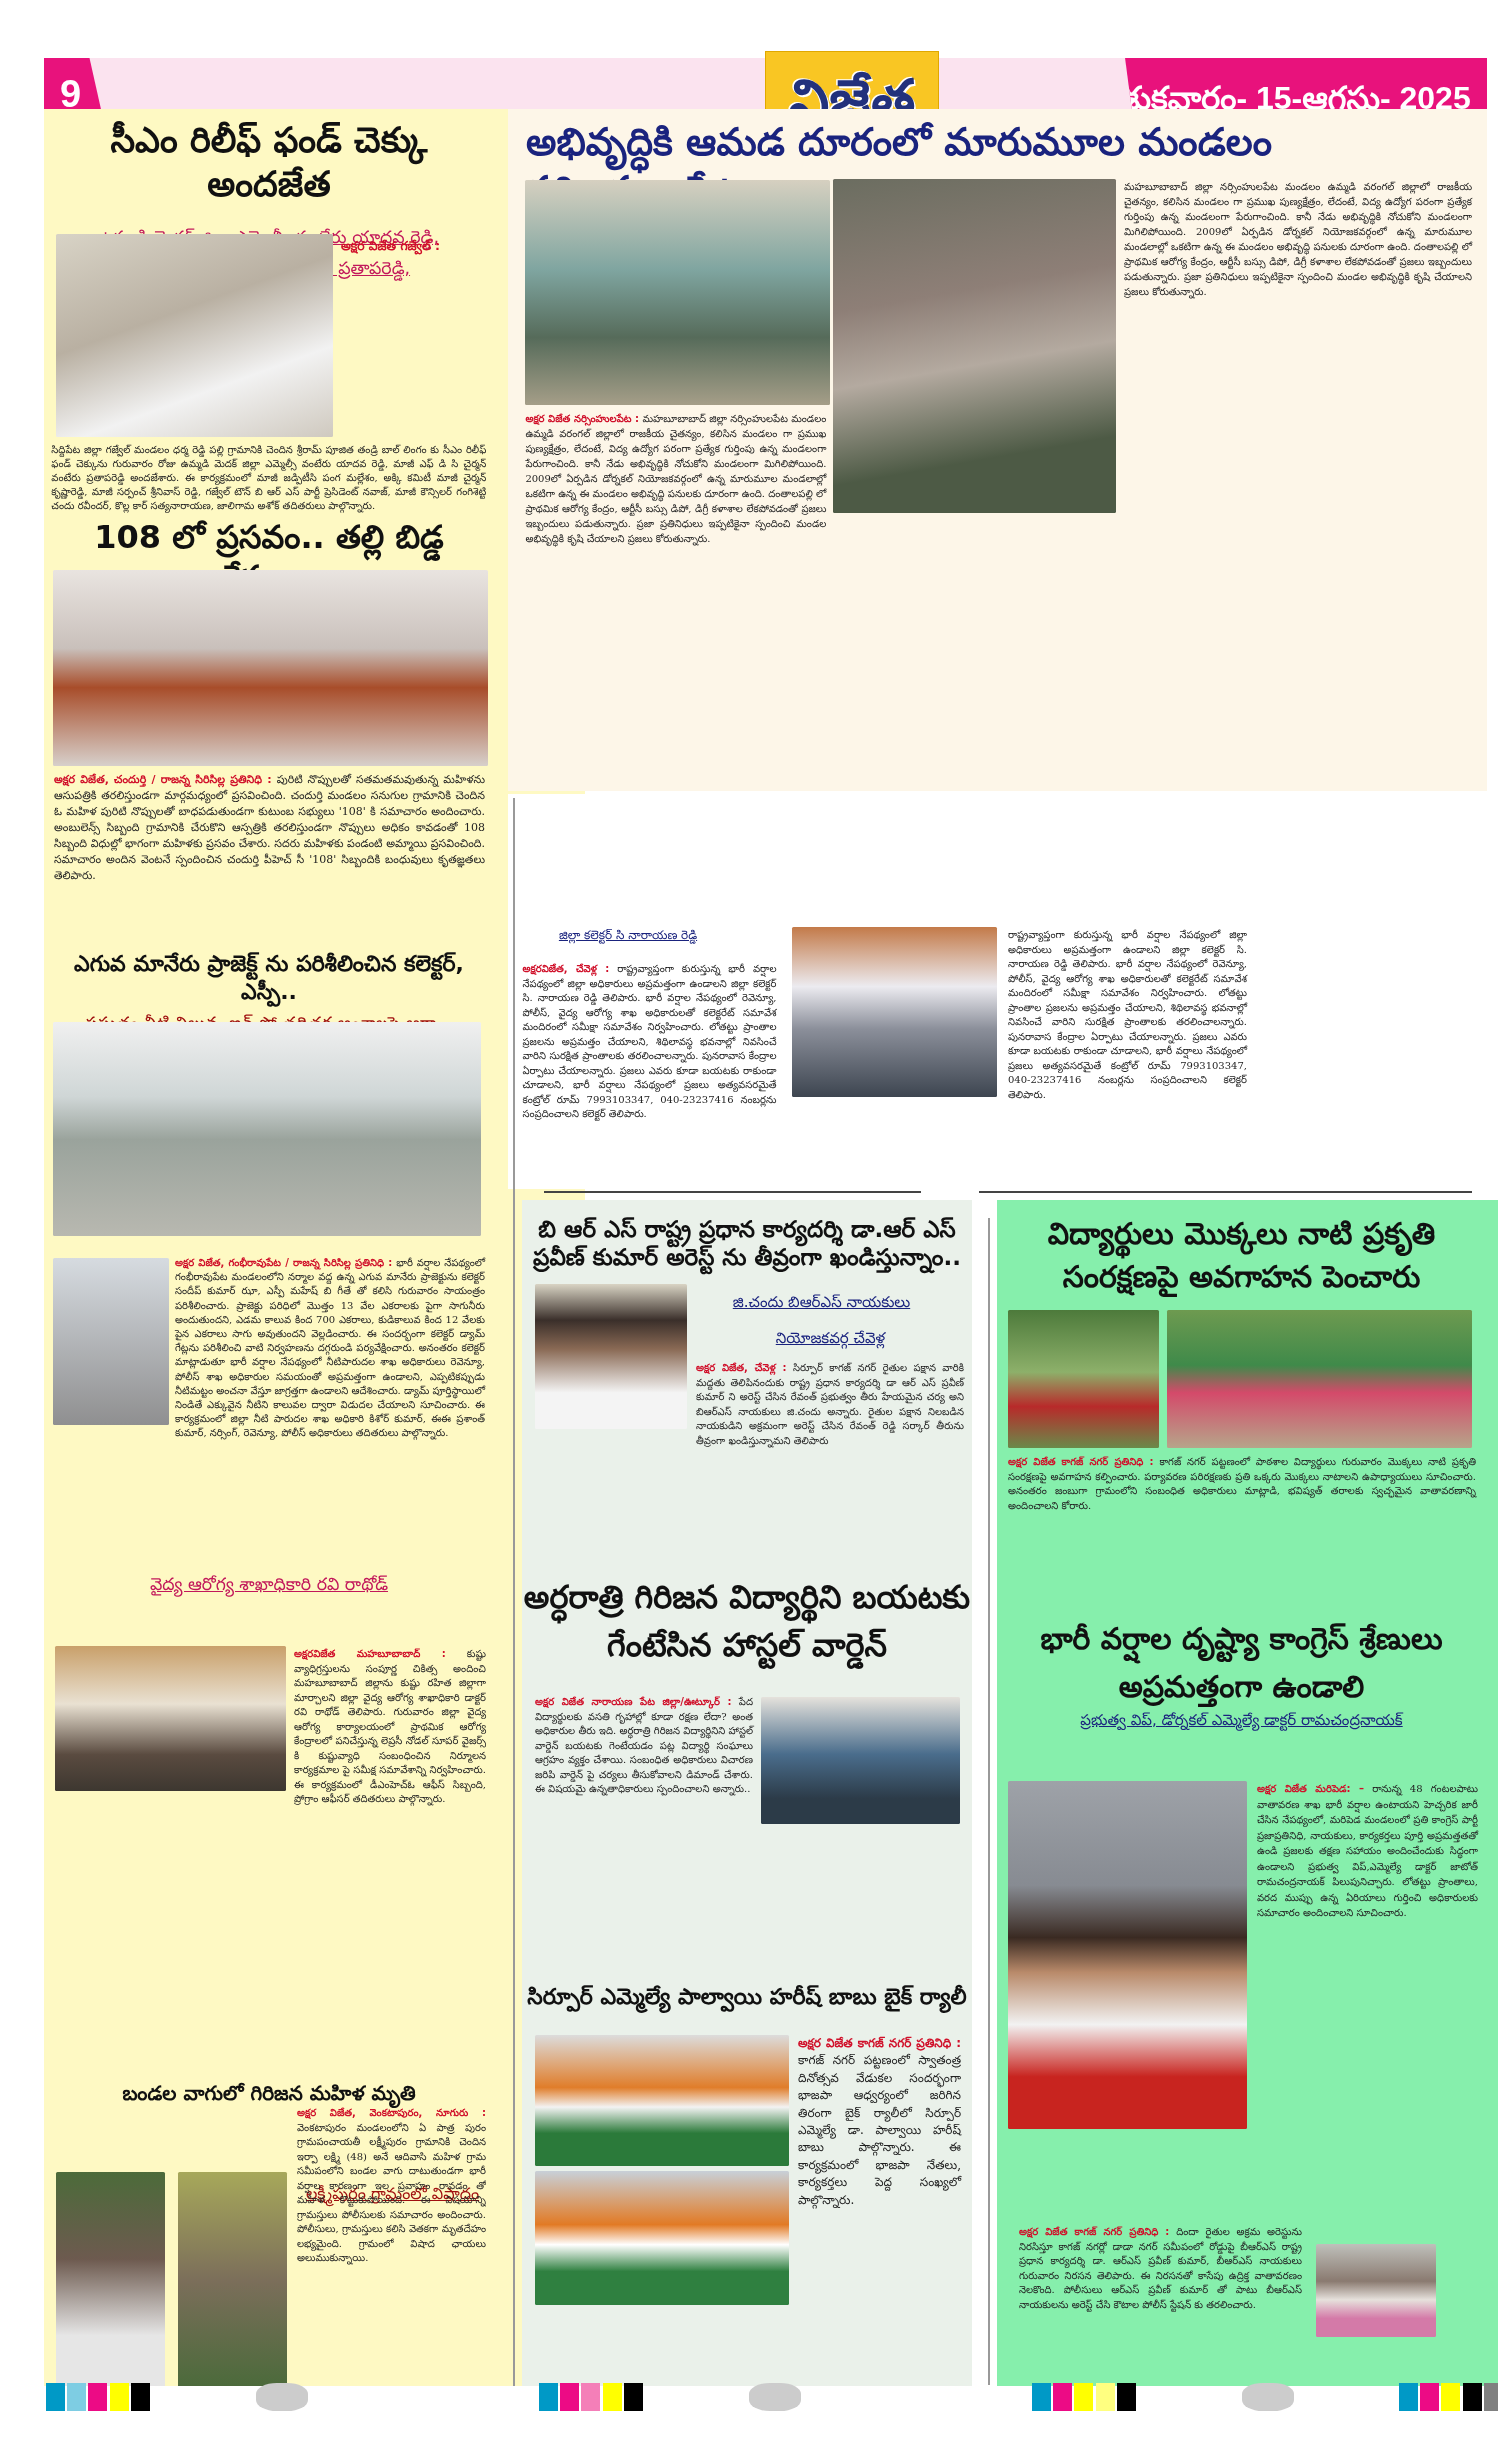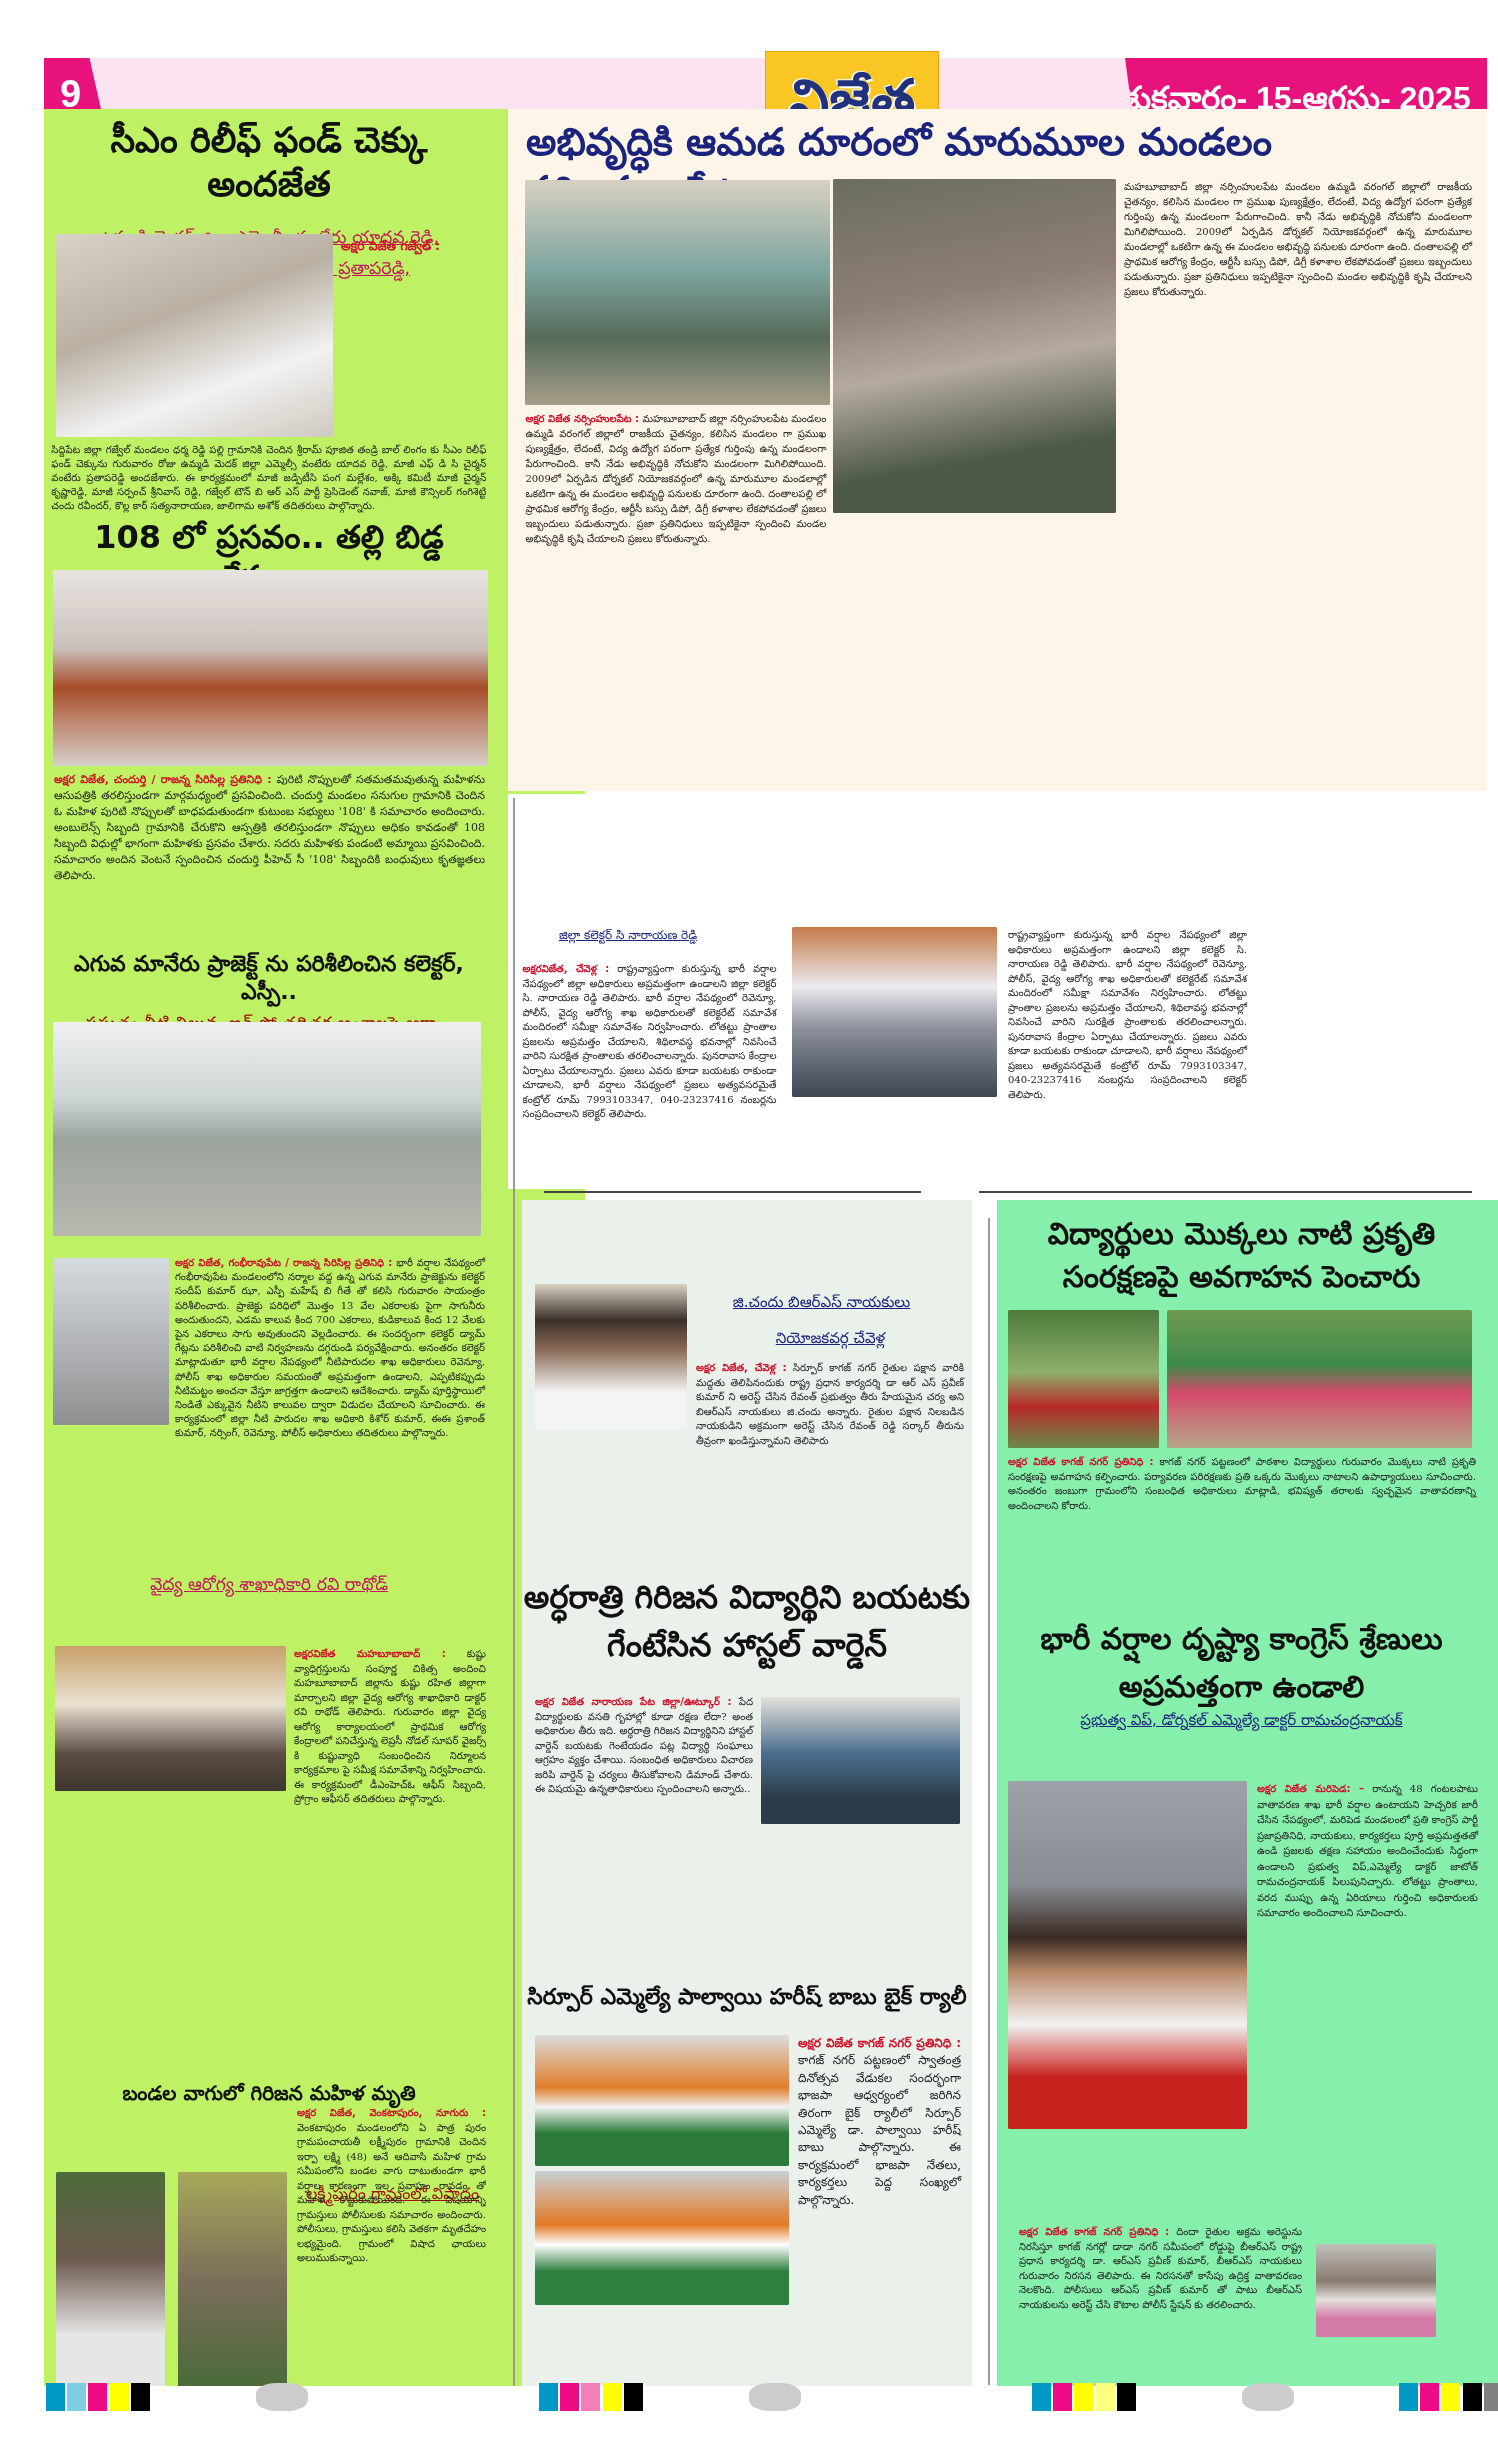--- a/index.html
+++ b/index.html
@@ -7,21 +7,21 @@
   .page{position:relative;width:1499px;height:2462px}
   
   .mast{position:absolute;left:44px;top:58px;width:1443px;height:80px;background:#fbe3ef}
   .pgno{position:absolute;left:44px;top:58px;width:65px;height:87px;background:#e8127c;color:#fff;font:bold 38px "Liberation Sans",sans-serif;padding:14.5px 0 0 16px;clip-path:polygon(0 0,70% 0,100% 100%,0 100%)}
   .logo{position:absolute;left:765px;top:51px;width:174px;height:105px;background:#f9c623;border:0.7px solid #e0a800;display:flex;align-items:center;justify-content:center;flex-direction:column}
   .logo .big{font:bold 57px "DejaVu Serif",serif;color:#22317c;text-shadow:1.5px 1.5px 0 #fff,-1.5px -1.5px 0 #fff;line-height:1}
   .logo .small{font-size:6.5px;color:#5a2a00}
   .date{position:absolute;left:1106px;top:58px;width:381px;height:87px;background:#e8127c;color:#fff;font:bold 32px "Liberation Sans",sans-serif;display:flex;align-items:center;justify-content:center;clip-path:polygon(5% 0,100% 0,100% 100%,8% 100%)}
   
   .col{position:absolute;overflow:hidden}
-  .left{left:44px;top:109px;width:541px;height:2277px;background:#bef264}
+  .left{left:44px;top:109px;width:541px;height:2277px;background:#fef9c3}
   .box{position:absolute;overflow:hidden}
   .hl{font:bold 32px "DejaVu Sans",sans-serif;text-align:center;line-height:1.25;color:#111}
   .sub{font-size:17.4px;text-align:center;text-decoration:underline;margin:7.3px 0}
   .body{font:12.3px/1.45 "DejaVu Serif",serif;text-align:justify;color:#222}
   .dl{color:#d0102a;font-weight:bold;font-family:"DejaVu Sans",sans-serif}
   .ph{position:absolute;border-radius:1.5px}
   .rule{position:absolute;height:1.5px;background:#444}
   .pink{color:#c2185b}
   .red{color:#e01020}
   .navy{color:#1a237e}
@@ -97,20 +97,21 @@
     <div class="body" style="position:absolute;left:14.5px;top:168px;width:254px;font-size:10px"><span class="dl">అక్షరవిజేత, చేవెళ్ల :</span> <span>రాష్ట్రవ్యాప్తంగా కురుస్తున్న భారీ వర్షాల నేపథ్యంలో జిల్లా అధికారులు అప్రమత్తంగా ఉండాలని జిల్లా కలెక్టర్ సి. నారాయణ రెడ్డి తెలిపారు. భారీ వర్షాల నేపథ్యంలో రెవెన్యూ, పోలీస్, వైద్య ఆరోగ్య శాఖ అధికారులతో కలెక్టరేట్ సమావేశ మందిరంలో సమీక్షా సమావేశం నిర్వహించారు. లోతట్టు ప్రాంతాల ప్రజలను అప్రమత్తం చేయాలని, శిథిలావస్థ భవనాల్లో నివసించే వారిని సురక్షిత ప్రాంతాలకు తరలించాలన్నారు. పునరావాస కేంద్రాల ఏర్పాటు చేయాలన్నారు. ప్రజలు ఎవరు కూడా బయటకు రాకుండా చూడాలని, భారీ వర్షాలు నేపథ్యంలో ప్రజలు అత్యవసరమైతే కంట్రోల్ రూమ్ 7993103347, 040-23237416 నంబర్లను సంప్రదించాలని కలెక్టర్ తెలిపారు.</span></div>
     <div class="ph" style="left:284px;top:133px;width:205px;height:170px;background:linear-gradient(180deg,#c37a49,#ecebf0 35%,#8b8f9a 60%,#3d4550)"></div>
     <div class="body" style="position:absolute;left:500px;top:134px;width:239px;font-size:10px">రాష్ట్రవ్యాప్తంగా కురుస్తున్న భారీ వర్షాల నేపథ్యంలో జిల్లా అధికారులు అప్రమత్తంగా ఉండాలని జిల్లా కలెక్టర్ సి. నారాయణ రెడ్డి తెలిపారు. భారీ వర్షాల నేపథ్యంలో రెవెన్యూ, పోలీస్, వైద్య ఆరోగ్య శాఖ అధికారులతో కలెక్టరేట్ సమావేశ మందిరంలో సమీక్షా సమావేశం నిర్వహించారు. లోతట్టు ప్రాంతాల ప్రజలను అప్రమత్తం చేయాలని, శిథిలావస్థ భవనాల్లో నివసించే వారిని సురక్షిత ప్రాంతాలకు తరలించాలన్నారు. పునరావాస కేంద్రాల ఏర్పాటు చేయాలన్నారు. ప్రజలు ఎవరు కూడా బయటకు రాకుండా చూడాలని, భారీ వర్షాలు నేపథ్యంలో ప్రజలు అత్యవసరమైతే కంట్రోల్ రూమ్ 7993103347, 040-23237416 నంబర్లను సంప్రదించాలని కలెక్టర్ తెలిపారు.</div>
   </div>
   <div class="rule" style="left:544px;top:1191px;width:377px"></div>
   <div class="rule" style="left:979px;top:1191px;width:493px"></div>
 
   <div class="col" style="left:522px;top:1200px;width:450px;height:1186px;background:#eaf1ea">
 
     <div class="box" style="left:0;top:0;width:450px;height:406px">
+      <div class="hl" style="font-size:23px;margin-top:14.5px;padding:0 8.7px">బి ఆర్ ఎస్ రాష్ట్ర ప్రధాన కార్యదర్శి డా.ఆర్ ఎస్ ప్రవీణ్ కుమార్ అరెస్ట్ ను తీవ్రంగా ఖండిస్తున్నాం..</div>
       <div class="ph" style="left:13px;top:84px;width:152px;height:145px;background:linear-gradient(180deg,#d9d4c4,#3a2f2a 25%,#8a6a55 45%,#f4f4f4 75%)"></div>
       <div class="sub navy" style="position:absolute;left:180px;top:86px;width:239px;font-size:15px">జి.చందు బిఆర్ఎస్ నాయకులు</div>
       <div class="sub navy" style="position:absolute;left:189px;top:122px;width:239px;font-size:15px">నియోజకవర్గ చేవెళ్ల</div>
       <div class="body" style="position:absolute;left:174px;top:161px;width:268px;font-size:10px"><span class="dl">అక్షర విజేత, చేవెళ్ల :</span> <span>సిర్పూర్ కాగజ్ నగర్ రైతుల పక్షాన వారికి మద్దతు తెలిపినందుకు రాష్ట్ర ప్రధాన కార్యదర్శి డా ఆర్ ఎస్ ప్రవీణ్ కుమార్  ని అరెస్ట్ చేసిన రేవంత్ ప్రభుత్వం తీరు హేయమైన చర్య అని బిఆర్ఎస్ నాయకులు జి.చందు అన్నారు. రైతుల పక్షాన నిలబడిన నాయకుడిని అక్రమంగా అరెస్ట్ చేసిన రేవంత్ రెడ్డి సర్కార్ తీరును తీవ్రంగా ఖండిస్తున్నామని తెలిపారు</span></div>
     </div>
 
     <div class="box" style="left:0;top:366px;width:450px;height:392px">
       <div class="hl" style="font-size:32px;line-height:1.5;margin-top:7.3px">అర్ధరాత్రి గిరిజన విద్యార్థిని బయటకు గేంటేసిన హాస్టల్ వార్డెన్</div>
       <div class="body" style="position:absolute;left:13px;top:129px;width:218px;font-size:10px"><span class="dl">అక్షర విజేత నారాయణ పేట జిల్లా/ఊట్కూర్ :</span> <span>పేద విద్యార్థులకు వసతి గృహాల్లో కూడా రక్షణ లేదా? అంత అధికారుల తీరు ఇది. అర్ధరాత్రి గిరిజన విద్యార్థినిని హాస్టల్ వార్డెన్ బయటకు గెంటేయడం పట్ల విద్యార్థి సంఘాలు ఆగ్రహం వ్యక్తం చేశాయి. సంబంధిత అధికారులు విచారణ జరిపి వార్డెన్ పై చర్యలు తీసుకోవాలని డిమాండ్ చేశారు. ఈ విషయమై ఉన్నతాధికారులు స్పందించాలని అన్నారు..</span></div>
       <div class="ph" style="left:239px;top:131px;width:199px;height:127px;background:linear-gradient(180deg,#e5e2dc,#4a6d8c 45%,#2c3b48 80%)"></div>

